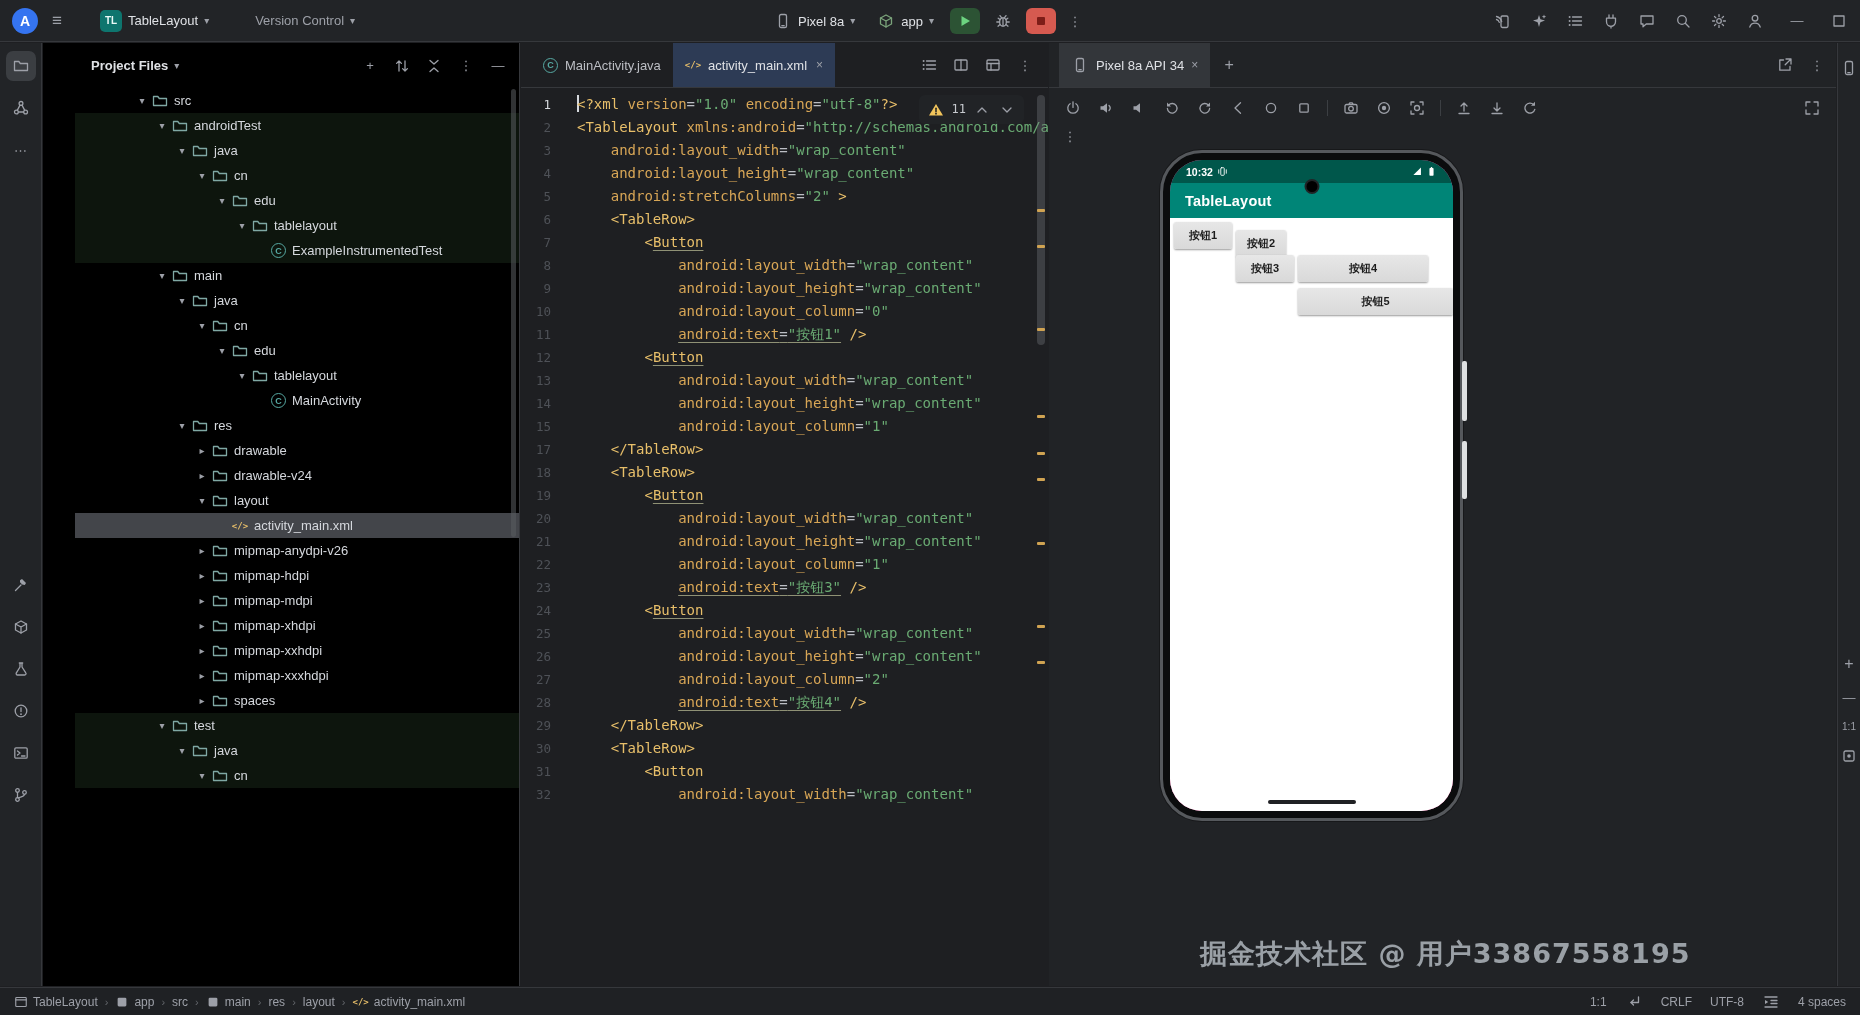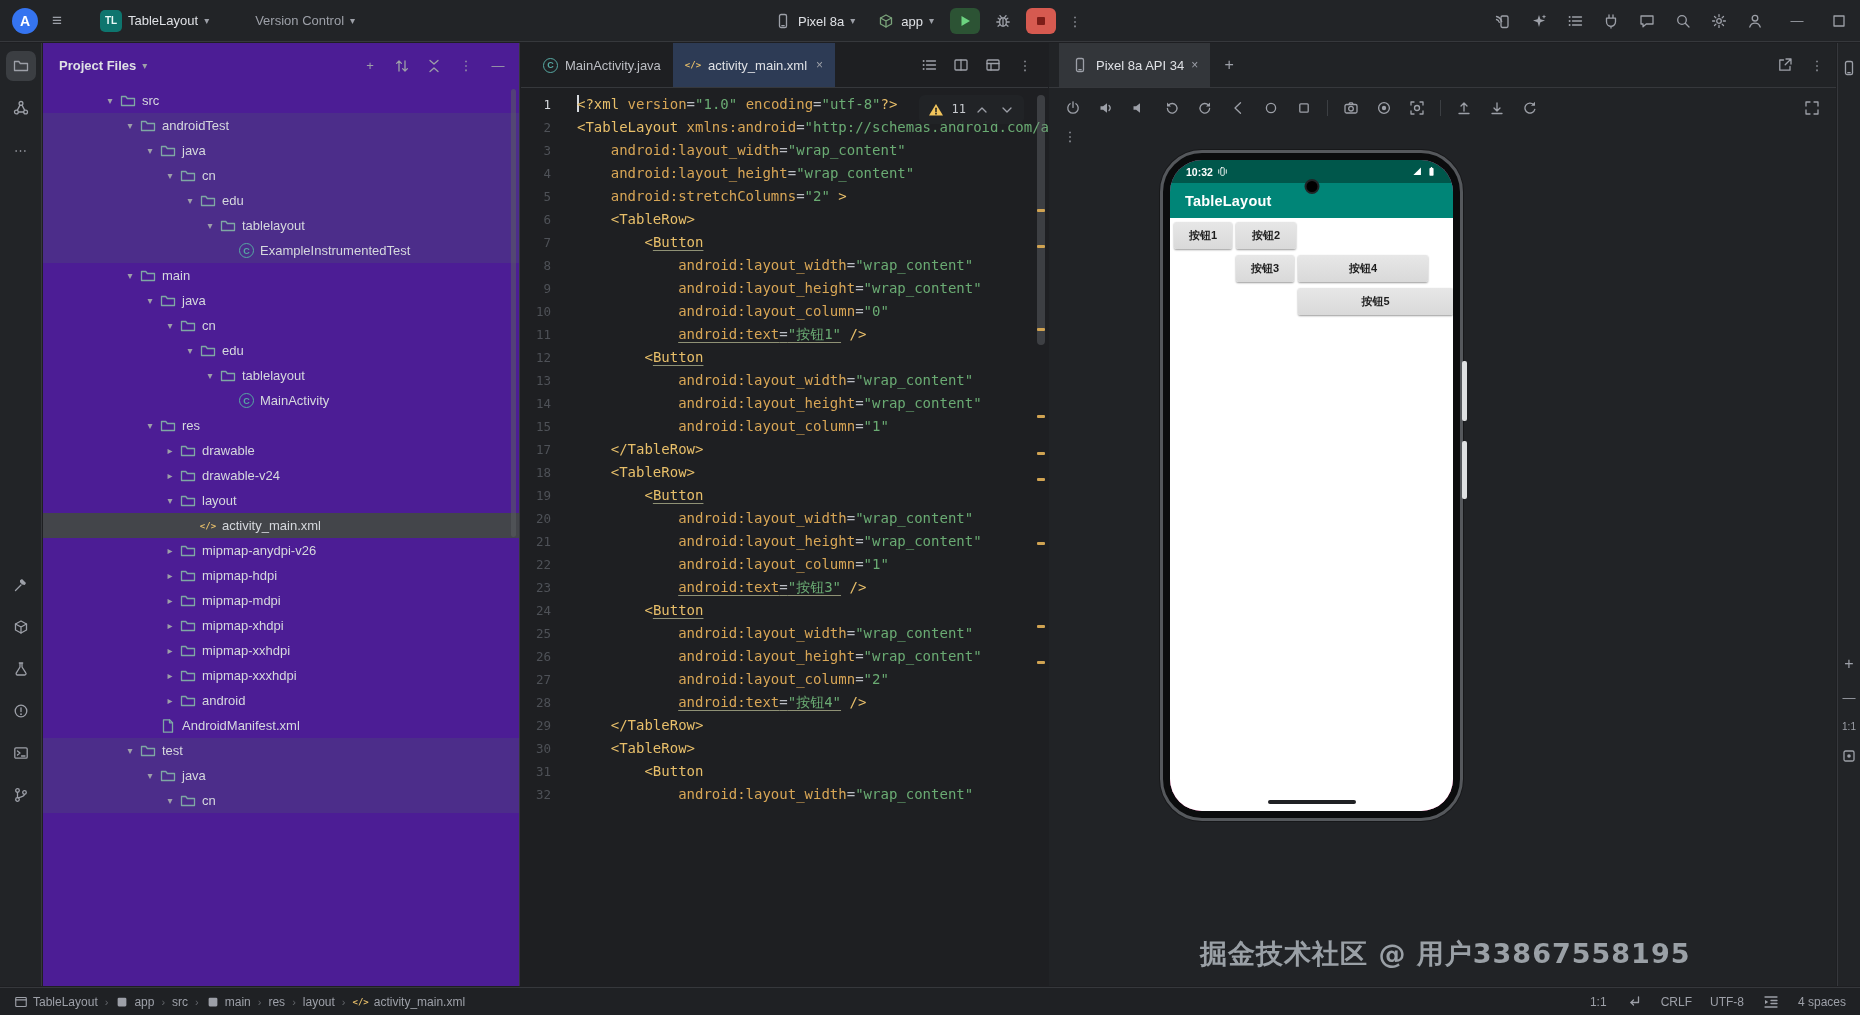--- a/index.html
+++ b/index.html
@@ -30,21 +30,21 @@
   #window-controls{display:flex;align-items:center;gap:24px;margin-left:14px;}
 
   
   #left-strip{position:absolute;top:43px;left:0;width:42px;bottom:29px;background:#222427;border-right:1px solid #36383c;
               display:flex;flex-direction:column;align-items:center;padding:8px 0;gap:12px;}
   .strip-btn{width:30px;height:30px;border-radius:7px;display:flex;align-items:center;justify-content:center;color:#9da0a8;}
   .strip-btn.active{background:#3b3e42;color:#d5d8dd;}
   #strip-bottom{margin-top:auto;display:flex;flex-direction:column;gap:12px;margin-bottom:168px;}
 
   
-  #project-panel{position:absolute;top:43px;left:43px;width:477px;bottom:29px;background:#4c1d95;border-right:1px solid #36383c;overflow:hidden;}
+  #project-panel{position:absolute;top:43px;left:43px;width:477px;bottom:29px;background:#000000;border-right:1px solid #36383c;overflow:hidden;padding-left:32px;}
   .panel-header{height:45px;display:flex;align-items:center;padding:0 12px 0 16px;gap:6px;}
   .panel-title{color:#dfe1e5;font-weight:700;font-size:13px;}
   .ph-icons{margin-left:auto;display:flex;align-items:center;gap:14px;}
   #project-tree{position:relative;}
   .tree-row{height:25px;display:flex;align-items:center;white-space:nowrap;color:#d5d8dd;cursor:default;}
   .tree-row.test{background:rgba(78,128,83,0.16);}
   .tree-row.selected{background:#43454a;}
   .chev-slot{width:18px;flex:none;text-align:center;color:#9da0a8;font-size:10px;}
   .tree-icn{width:18px;margin-right:5px;color:#7fa8a4;}
   .cls-badge{width:15px;height:15px;border-radius:50%;border:1.4px solid #56a8a2;color:#56a8a2;font-size:9px;font-weight:bold;
@@ -546,31 +546,21 @@
           </span>
           <span>mipmap-xxxhdpi</span>
         </div>
         <div class="tree-row" style="padding-left: 118px;">
           <span class="chev-slot">▸</span>
           <span class="icn tree-icn">
             <svg viewBox="0 0 16 16">
               <path d="M1.5 3.5h4.3l1.5 2h7.2v7h-13z"></path>
             </svg>
           </span>
-          <span>android</span>
-        </div>
-        <div class="tree-row" style="padding-left: 98px;">
-          <span class="chev-slot"></span>
-          <span class="icn tree-icn">
-            <svg viewBox="0 0 16 16">
-              <path d="M3.5 1.8h6l3 3v9.4h-9z"></path>
-              <path d="M9.5 1.8v3h3"></path>
-            </svg>
-          </span>
-          <span>AndroidManifest.xml</span>
+          <span>spaces</span>
         </div>
         <div class="tree-row test" style="padding-left: 78px;">
           <span class="chev-slot">▾</span>
           <span class="icn tree-icn">
             <svg viewBox="0 0 16 16">
               <path d="M1.5 3.5h4.3l1.5 2h7.2v7h-13z"></path>
             </svg>
           </span>
           <span>test</span>
         </div>
@@ -868,21 +858,21 @@
               </svg>
           </span>
         </div>
         <div id="p-appbar">
           <span>TableLayout</span>
         </div>
         <div id="punch"></div>
         <div id="p-content">
           <div id="gesture-bar"></div>
         <div class="phone-btn" style="left: 4px; width: 58px; top: 4px;">按钮1</div>
-            <div class="phone-btn" style="left: 66px; width: 60px; top: 4px;">按钮2</div>
+            <div class="phone-btn" style="left: 66px; width: 50px; top: 12px;">按钮2</div>
             <div class="phone-btn" style="left: 66px; width: 58px; top: 37px;">按钮3</div>
             <div class="phone-btn" style="left: 128px; width: 130px; top: 37px;">按钮4</div>
             <div class="phone-btn" style="left: 128px; width: 155px; top: 70px;">按钮5</div>
           </div>
       </div>
     </div>
   </div>
 
   <div id="right-strip">
     <span class="icn">

